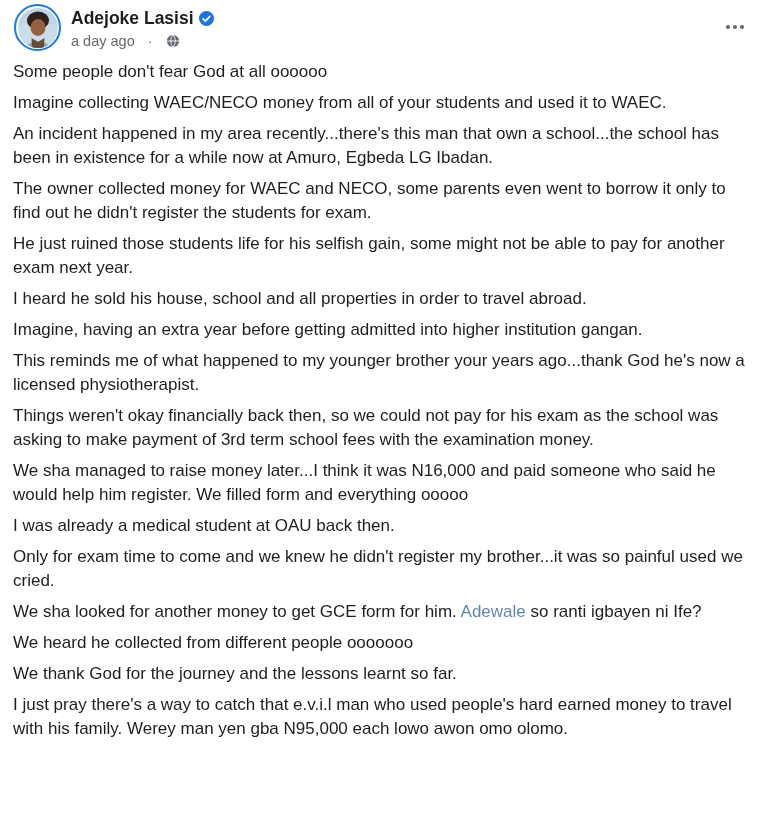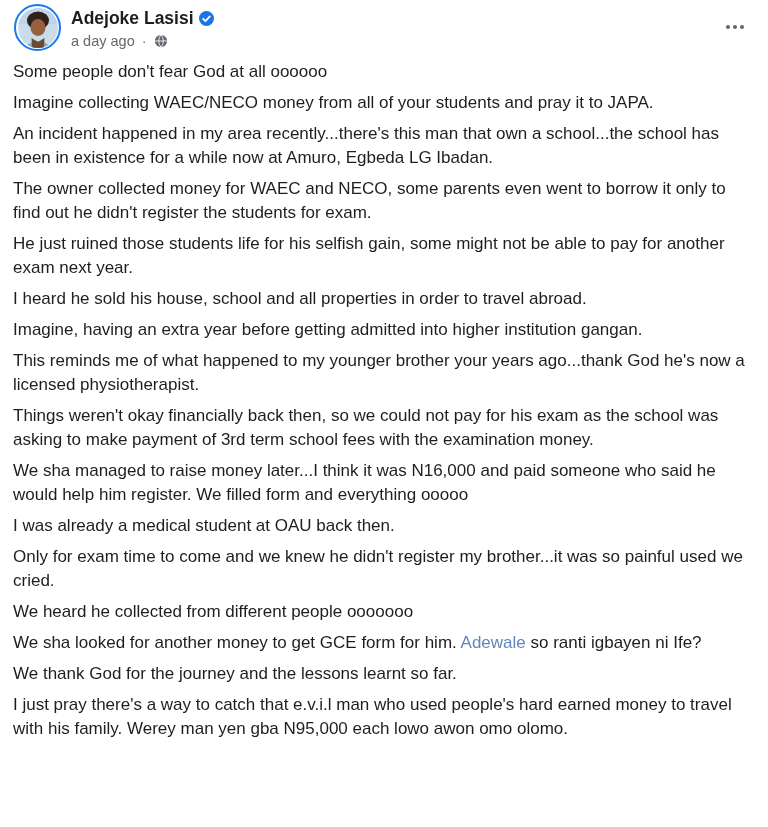--- a/index.html
+++ b/index.html
@@ -60,21 +60,21 @@
     cursor:pointer;
   }
   .badge{
     display:inline-flex;
     align-items:center;
   }
   .badge svg{width:15px;height:15px;display:block;}
   .meta-row{
     display:flex;
     align-items:center;
-    gap:7px;
+    gap:13px;
     color:var(--muted);
     font-size:14.5px;
     margin-top:4px;
   }
   .meta-row .timestamp{cursor:pointer;}
   .globe{display:inline-flex;align-items:center;}
   .globe svg{width:14px;height:14px;display:block;}
   .more{
     margin-left:auto;
     margin-top:6px;
@@ -144,30 +144,30 @@
         <circle cx="4" cy="11" r="2" fill="#606770"></circle>
         <circle cx="11" cy="11" r="2" fill="#606770"></circle>
         <circle cx="18" cy="11" r="2" fill="#606770"></circle>
       </svg>
     </div>
 
   </div>
 
   <div class="body">
       <p>Some people don't fear God at all oooooo</p>
-      <p>Imagine collecting WAEC/NECO money from all of your students and pray it to JAPA.</p>
+      <p>Imagine collecting WAEC/NECO money from all of your students and used it to WAEC.</p>
       <p>An incident happened in my area recently...there's this man that own a school...the school has been in existence for a while now at Amuro, Egbeda LG Ibadan.</p>
       <p>The owner collected money for WAEC and NECO, some parents even went to borrow it only to find out he didn't register the students for exam.</p>
       <p>He just ruined those students life for his selfish gain, some might not be able to pay for another exam next year.</p>
       <p>I heard he sold his house, school and all properties in order to travel abroad.</p>
       <p>Imagine, having an extra year before getting admitted into higher institution gangan.</p>
       <p>This reminds me of what happened to my younger brother your years ago...thank God he's now a licensed physiotherapist.</p>
       <p>Things weren't okay financially back then, so we could not pay for his exam as the school was asking to make payment of 3rd term school fees with the examination money.</p>
       <p>We sha managed to raise money later...I think it was N16,000 and paid someone who said he would help him register. We filled form and everything ooooo</p>
       <p>I was already a medical student at OAU back then.</p>
       <p>Only for exam time to come and we knew he didn't register my brother...it was so painful used we cried.</p>
+      <p>We sha looked for another money to get GCE form for him. <a class="mention">Adewale</a> so ranti igbayen ni Ife?</p>
       <p>We heard he collected from different people ooooooo</p>
-      <p>We sha looked for another money to get GCE form for him. <a class="mention">Adewale</a> so ranti igbayen ni Ife?</p>
       <p>We thank God for the journey and the lessons learnt so far.</p>
       <p>I just pray there's a way to catch that e.v.i.l man who used people's hard earned money to travel with his family. Werey man yen gba N95,000 each lowo awon omo olomo.</p>
     </div>
 
 </div>
 
 </body></html>

